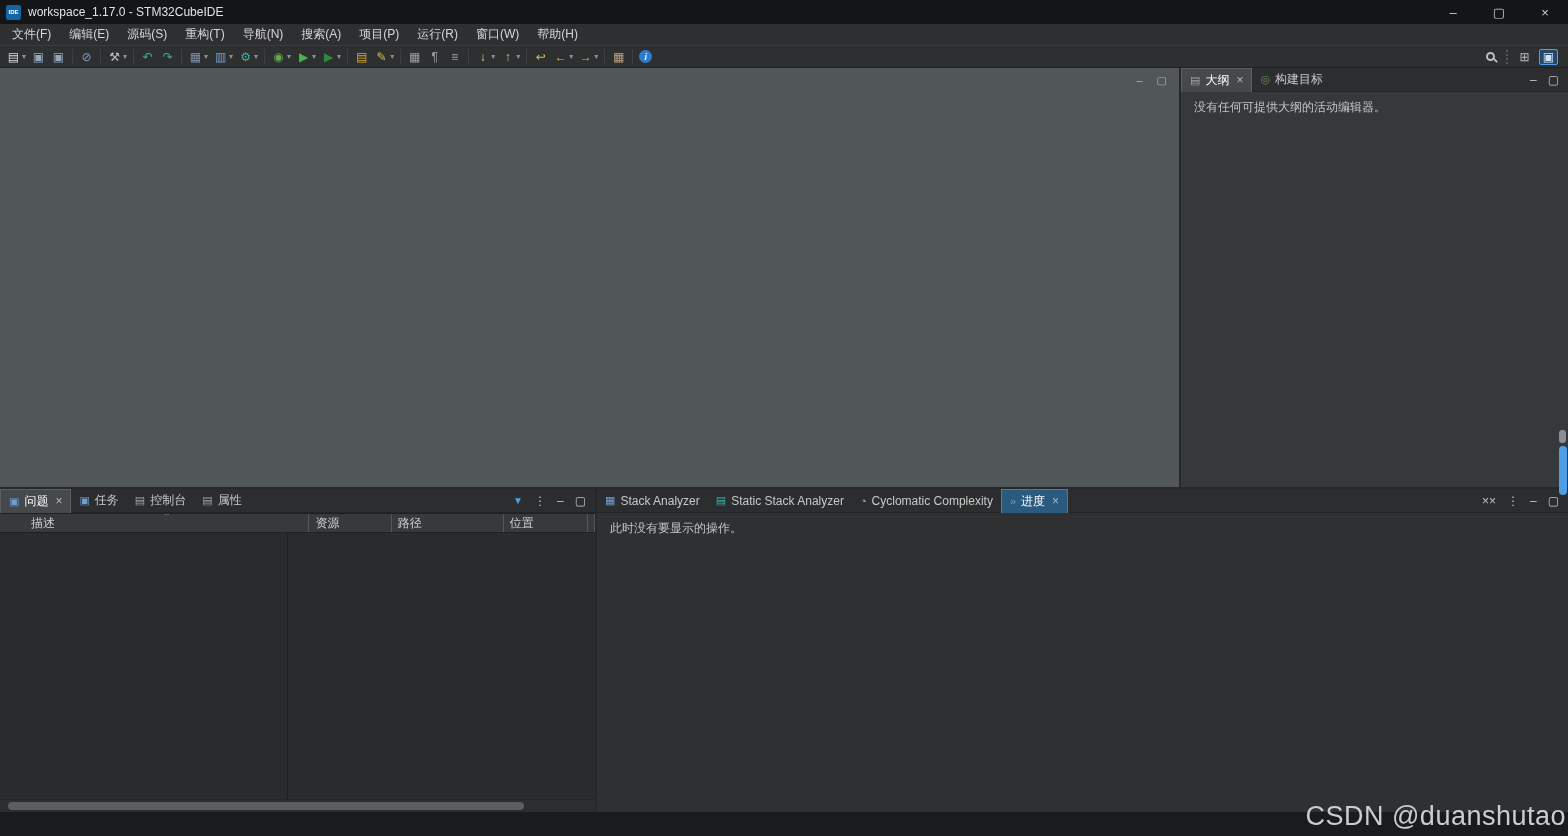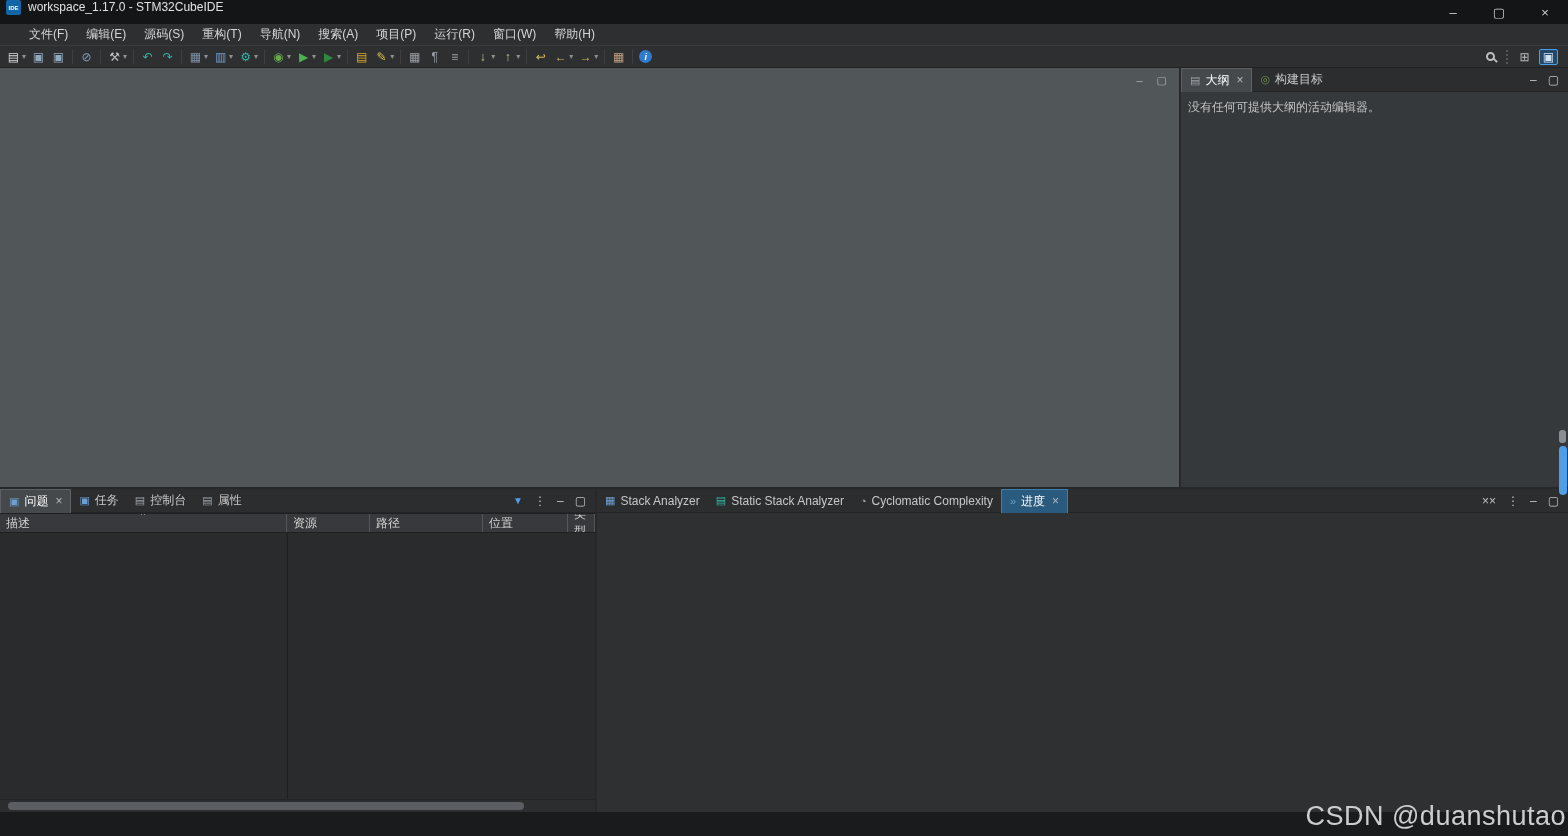--- a/index.html
+++ b/index.html
@@ -9,39 +9,39 @@
     background: var(--window-bg, #26282a);
     color: var(--text, #ccc);
     position: relative;
     font-size: 12px;
     -webkit-font-smoothing: antialiased;
   }
 
   
   .titlebar {
     height: 24px; background: var(--titlebar-bg, #141517);
-    display: flex; padding-left: 6px; gap: 7px;
+    display: flex; align-items: center; padding-left: 6px; gap: 7px;
     color: #e2e2e2;
   }
   .app-icon {
     width: 15px; height: 15px; background: #1266a8; border-radius: 2px;
     color: #fff; font-size: 6px; font-weight: bold;
     display: flex; align-items: center; justify-content: center;
   }
   .title-text { font-size: 12px; }
   .win-controls { margin-left: auto; display: flex; height: 24px; }
   .win-btn {
     width: 46px; height: 24px; display: flex; align-items: center; justify-content: center;
     color: #cfcfcf; font-size: 13px; cursor: default;
   }
 
   
   .menubar {
     height: 21px; background: var(--bar-bg, #2e2f31);
-    display: flex; align-items: center; padding-left: 20px; color: #d6d6d6;
+    display: flex; align-items: center; padding-left: 3px; color: #d6d6d6;
   }
   .menu-item { padding: 0 9px; height: 100%; display: flex; align-items: center; }
 
   
   .toolbar {
     height: 23px; background: var(--bar-bg, #2e2f31);
     border-top: 1px solid #3a3b3d; border-bottom: 1px solid #1f2022;
     display: flex; align-items: center; padding: 0 4px; gap: 1px;
   }
   .tbtn { height: 20px; display: flex; align-items: center; padding: 0 2px; gap: 1px; }
@@ -135,37 +135,37 @@
   }
   [data-name="filter-icon"]{ color:#4f9fe8; font-size:10px; }
   [data-name="problems-tab-icon"],[data-name="tasks-tab-icon"]{color:#6f9fd0}
   [data-name="console-tab-icon"],[data-name="properties-tab-icon"],[data-name="outline-tab-icon"]{color:#9aa0a6}
   [data-name="build-targets-tab-icon"]{color:#6a9955}
   [data-name="build-analyzer-tab-icon"]{color:#6f9fd0}
   [data-name="static-stack-analyzer-tab-icon"]{color:#35b5a5}
   [data-name="cyclomatic-complexity-tab-icon"]{color:#9aa0a6}
   [data-name="progress-tab-icon"]{color:#6f9fd0}
 
-  .panel-message { padding: 7px 7px; color: #c3c3c3; }
+  .panel-message { padding: 7px 13px; color: #c3c3c3; }
 
   
   .count-row {
     height: 18px; display: flex; align-items: center; padding-left: 5px;
     background: var(--panel2-bg, #2e3032); color: #c8c8c8;
   }
   .table-header {
     height: 20px; display: flex; background: var(--table-header-bg, #37393c);
     border-top: 1px solid #1f2022; border-bottom: 1px solid #1f2022;
     color: #d2d2d2; overflow: hidden;
   }
   .th {
     display: flex; align-items: center; padding-left: 6px;
     border-right: 1px solid #55585a; position: relative; overflow: hidden;
   }
-  .col-desc { width: 287px; } .col-res { width: 83px; } .col-path { width: 113px; align-items: flex-end; }
+  .col-desc { width: 287px; margin-left: 25px; } .col-res { width: 83px; } .col-path { width: 113px; align-items: flex-end; }
   .col-loc { width: 85px; } .col-type { flex: 1; }
   .sort-indicator {
     position: absolute; left: 50%; top: -4px; transform: translateX(-50%);
     font-size: 9px; color: #b0b0b0;
   }
   .table-body { flex: 1; background: var(--table-body-bg, #292b2d); position: relative; }
   .body-vline { position: absolute; left: 287px; top: 0; bottom: 0; width: 1px; background: #1e1f21; }
   .h-scrollbar {
     height: 13px; background: #2c2d2f; border-top: 1px solid #222426;
     display: flex; align-items: center;
@@ -428,20 +428,21 @@
         <span data-name="tab-progress-label">进度</span>
         <span class="tab-close" data-name="tab-close-icon">×</span>
       </div>
       <div class="panel-toolbar" data-name="analyzer-panel-toolbar">
         <span data-name="remove-all-icon">××</span>
         <span data-name="view-menu-icon">⋮</span>
         <span class="mm" data-name="analyzer-minimize-button">–</span>
         <span class="mm" data-name="analyzer-maximize-button">▢</span>
       </div>
     </div>
+    <div class="panel-message" data-name="progress-empty-message">此时没有要显示的操作。</div>
   </div>
 
 </div>
 
 <div class="edge-thumb-gray" data-name="edge-scroll-handle"></div>
 <div class="edge-thumb-blue" data-name="edge-scroll-thumb"></div>
 
 <div class="statusbar" data-name="status-bar"></div>
 
 <div class="watermark" data-name="watermark-text">CSDN @duanshutao</div>

